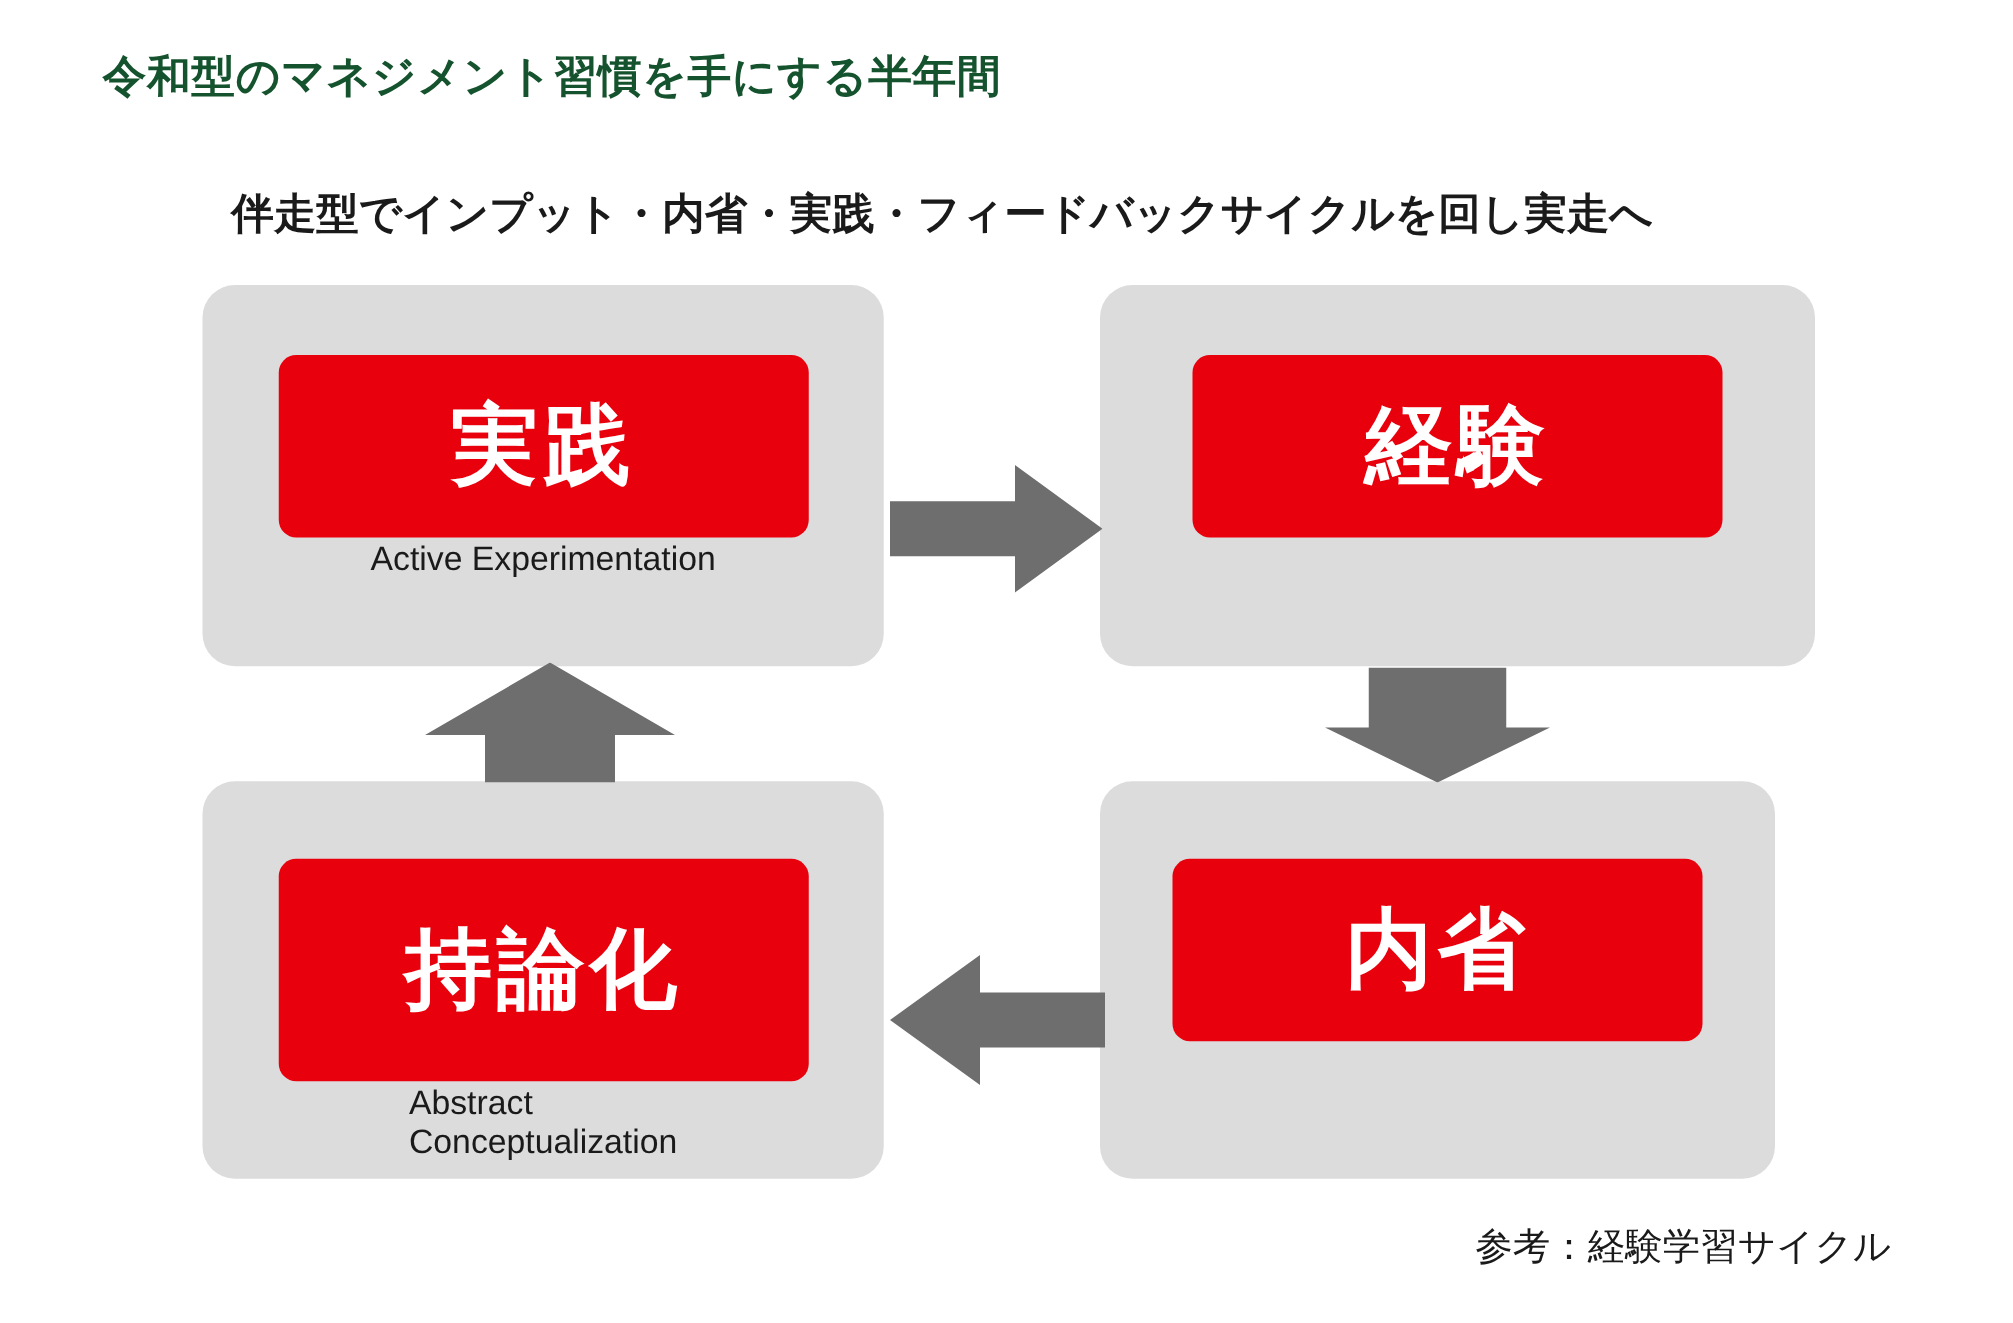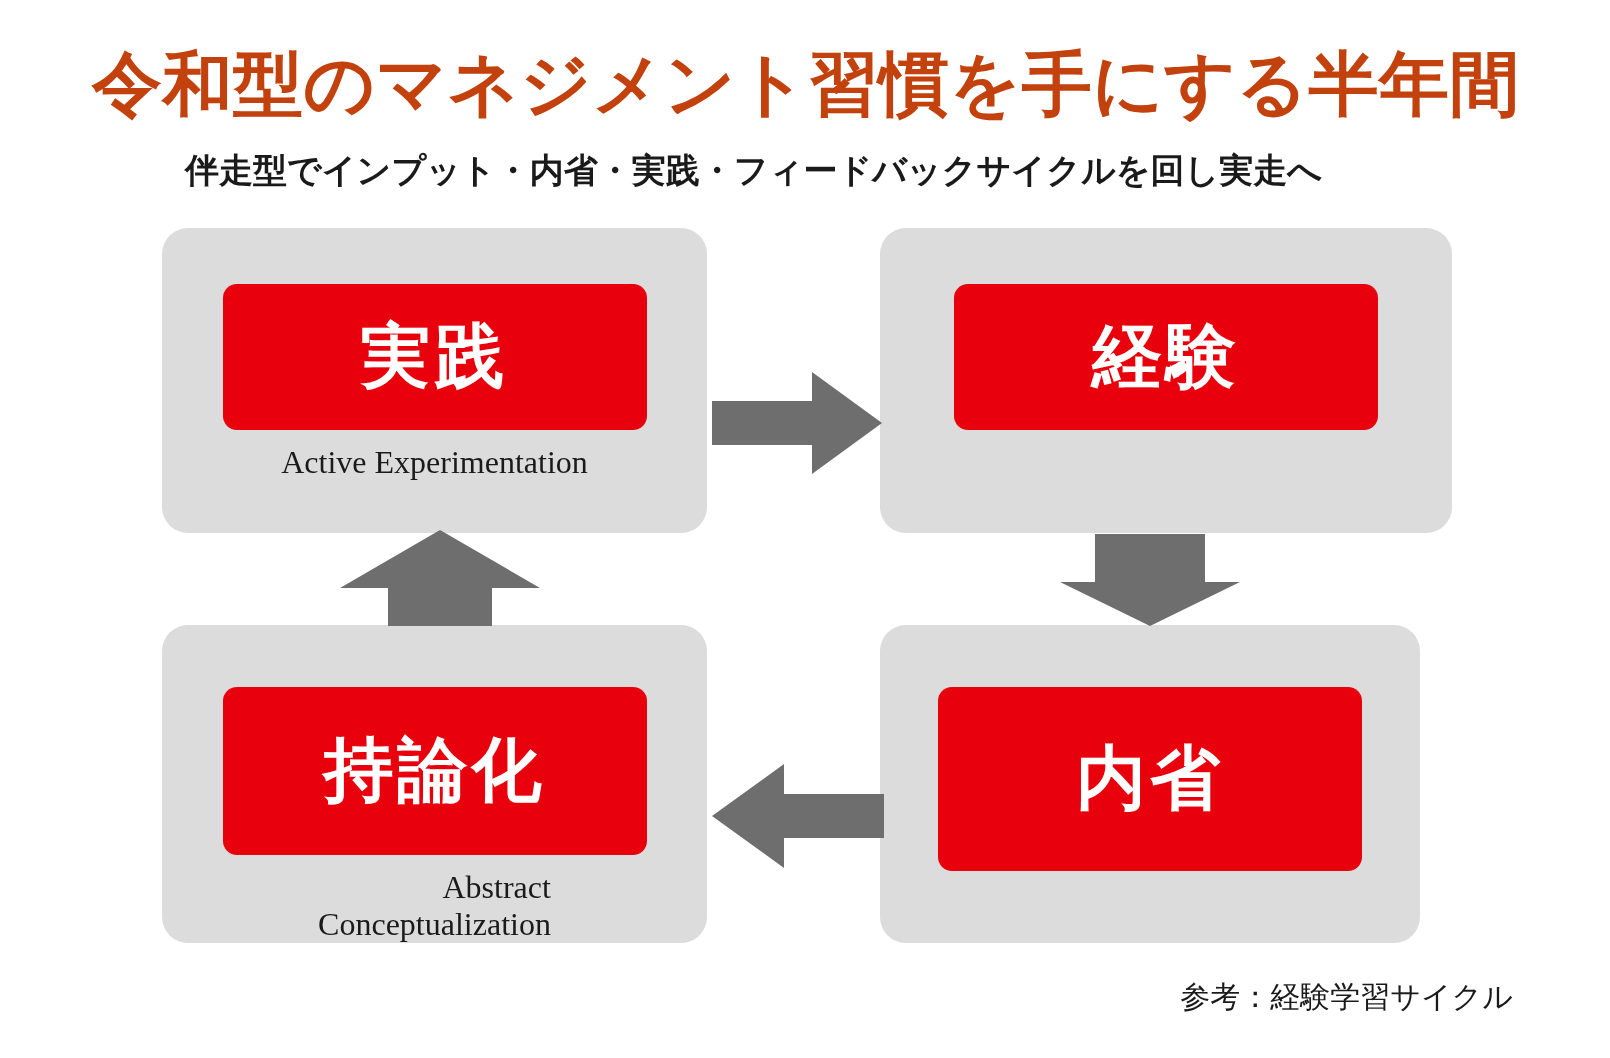--- a/index.html
+++ b/index.html
@@ -10,25 +10,25 @@
   body {
     width: 1610px;
     height: 1058px;
     position: relative;
     font-family: "Liberation Sans", "DejaVu Sans", sans-serif;
     overflow: hidden;
   }
 
   .title {
     position: absolute;
-    left: 92px;
+    left: 82px;
     top: 38px;
-    font-size: 70px;
+    font-size: 35px;
     font-weight: bold;
-    color: #c2410c;
+    color: #14532d;
     letter-spacing: 0.5px;
     white-space: nowrap;
   }
 
   .subtitle {
     position: absolute;
     left: 185px;
     top: 148px;
     font-size: 34px;
     font-weight: bold;
@@ -46,21 +46,20 @@
 
   .panel {
     position: absolute;
     background: #dcdcdc;
     border-radius: 26px;
     box-sizing: border-box;
     display: flex;
     flex-direction: column;
     align-items: center;
     justify-content: flex-start;
-    font-family: Liberation Serif, serif;
   }
 
   .panel-tl { left: 162px;  top: 228px; width: 545px; height: 305px; }
   .panel-tr { left: 880px;  top: 228px; width: 572px; height: 305px; }
   .panel-bl { left: 162px;  top: 625px; width: 545px; height: 318px; }
   .panel-br { left: 880px;  top: 625px; width: 540px; height: 318px; }
 
   .jp-box {
     background: #e8000d;
     border-radius: 14px;
@@ -70,27 +69,27 @@
     display: flex;
     align-items: center;
     justify-content: center;
     box-sizing: border-box;
     letter-spacing: 4px;
   }
 
   .panel-tl .jp-box { width: 424px; height: 146px; margin-top: 56px; }
   .panel-tr .jp-box { width: 424px; height: 146px; margin-top: 56px; }
   .panel-bl .jp-box { width: 424px; height: 178px; margin-top: 62px; }
-  .panel-br .jp-box { width: 424px; height: 184px; margin-top: 62px; }
+  .panel-br .jp-box { width: 424px; height: 146px; margin-top: 62px; }
 
   .en-label {
-    margin-top: 14px;
-    font-size: 32px;
+    margin-top: 2px;
+    font-size: 27px;
     color: #1a1a1a;
-    text-align: right;
+    text-align: left;
     line-height: 1.15;
     white-space: pre-line;
   }
 
   .arrow {
     position: absolute;
   }
 
   .arrow-right  { left: 712px; top: 368px;  width: 170px; height: 110px; }
   .arrow-down   { left: 1060px; top: 534px; width: 180px; height: 92px; }

